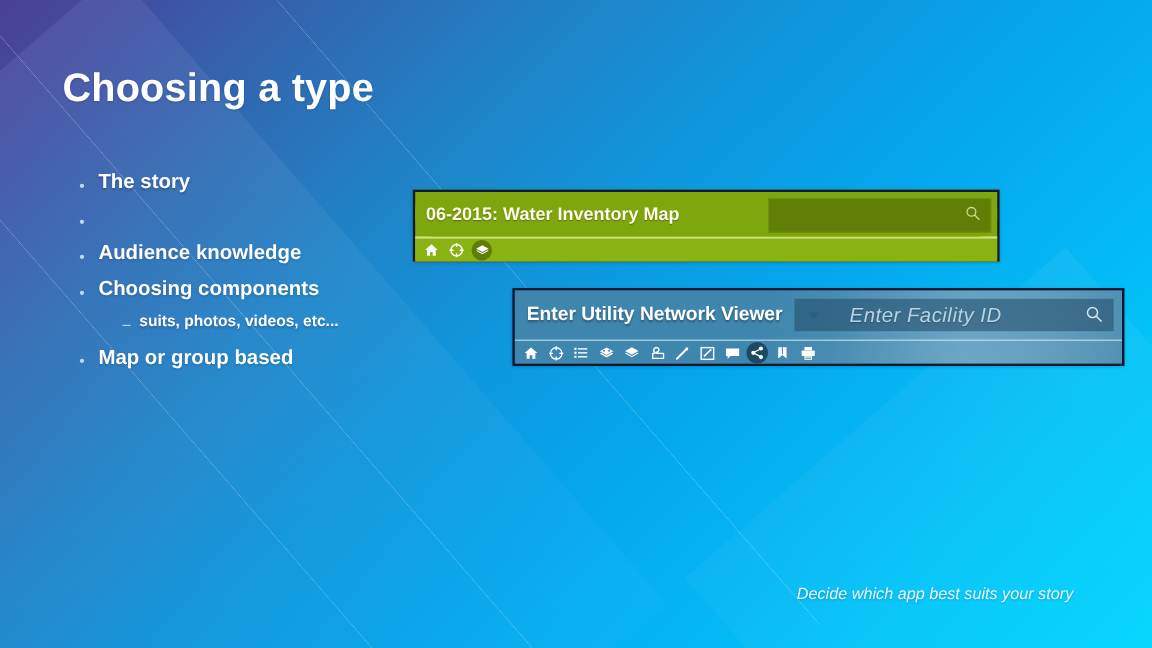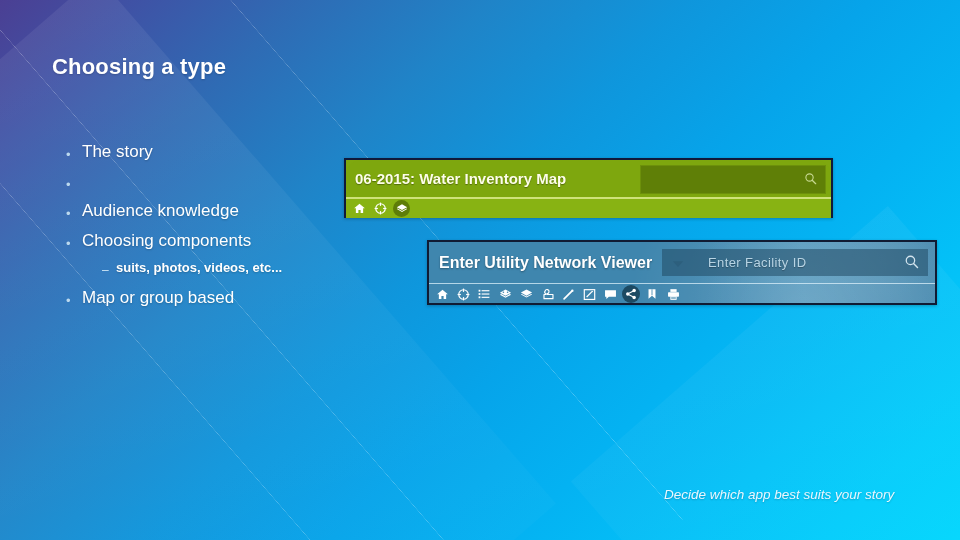--- a/index.html
+++ b/index.html
@@ -39,34 +39,34 @@
     position:absolute;pointer-events:none;
     background:linear-gradient(120deg, rgba(255,255,255,0.07), rgba(255,255,255,0.0));
   }
   .w1{left:-220px;top:150px;width:700px;height:520px;transform:rotate(49deg);}
   .w2{left:640px;top:330px;width:520px;height:420px;transform:rotate(49deg);
       background:linear-gradient(120deg, rgba(255,255,255,0.05), rgba(255,255,255,0.0));}
 
   
   .title{
     position:absolute;left:52px;top:54px;
-    color:#ffffff;font-size:22px;font-weight:600;letter-spacing:0.2px;
+    color:#ffffff;font-size:33px;font-weight:600;letter-spacing:0.2px;
     text-shadow:0 1px 2px rgba(0,0,0,0.18);
     white-space:nowrap;
   }
 
   
   .bullets{position:absolute;left:66px;top:141px;width:330px;}
   .b-row{display:flex;align-items:flex-start;margin-bottom:9px;}
   .b-mark{
     color:#bcd9ee;font-size:13px;line-height:1;width:16px;flex:0 0 16px;
     padding-top:7px;text-align:left;
   }
   .b-text{
-    color:#ffffff;font-size:17px;font-weight:normal;line-height:21px;
+    color:#ffffff;font-size:17px;font-weight:bold;line-height:21px;
     text-shadow:0 1px 2px rgba(0,0,0,0.22);
     white-space:nowrap;
   }
   .b-row.sub{margin-left:36px;margin-top:4px;margin-bottom:11px;}
   .b-row.sub .b-mark{color:#cfe6f5;font-size:12px;width:14px;flex:0 0 14px;padding-top:4px;}
   .b-row.sub .b-text{font-size:13px;line-height:16px;font-weight:bold;}
 
   
   .w-green{
     position:absolute;left:344px;top:158px;width:489px;height:60px;
@@ -114,22 +114,22 @@
     color:#ffffff;font-size:16px;font-weight:bold;margin-left:10px;
     text-shadow:0 1px 2px rgba(0,0,0,0.35);white-space:nowrap;
   }
   .wb-search{
     position:absolute;right:7px;top:7px;width:266px;height:27px;
     background:rgba(33,74,100,0.55);
     display:flex;align-items:center;
   }
   .wb-caret{margin-left:10px;}
   .wb-ph{
-    color:#b7d4e4;font-size:13px;margin-left:24px;letter-spacing:.4px;
-    text-shadow:0 1px 1px rgba(0,0,0,0.25);white-space:nowrap;
+    color:#b7d4e4;font-size:17px;margin-left:24px;letter-spacing:.4px;
+    text-shadow:0 1px 1px rgba(0,0,0,0.25);white-space:nowrap;font-style:italic;
   }
   .wb-mag{position:absolute;right:9px;top:5px;opacity:.9;}
   .wb-sep{position:relative;height:1px;background:rgba(220,240,250,0.75);}
   .wb-tools{
     position:relative;height:20px;display:flex;align-items:center;padding-left:4px;gap:3px;
   }
   .wb-tools .tool{width:18px;height:18px;display:flex;align-items:center;justify-content:center;}
   .wb-tools .tool.active{background:#1c4a63;border-radius:50%;}
 
   

